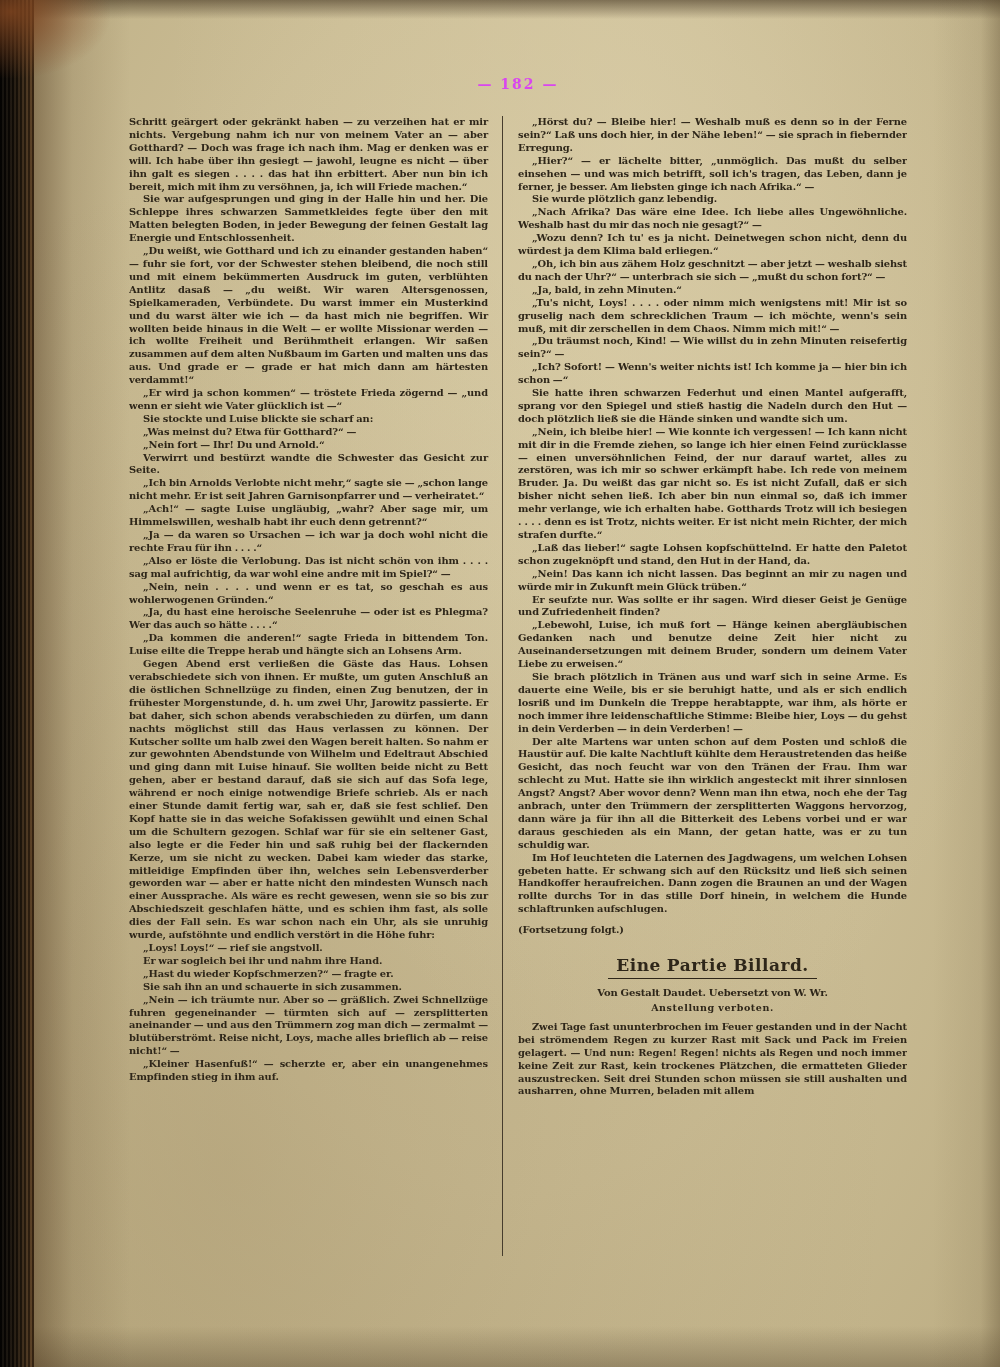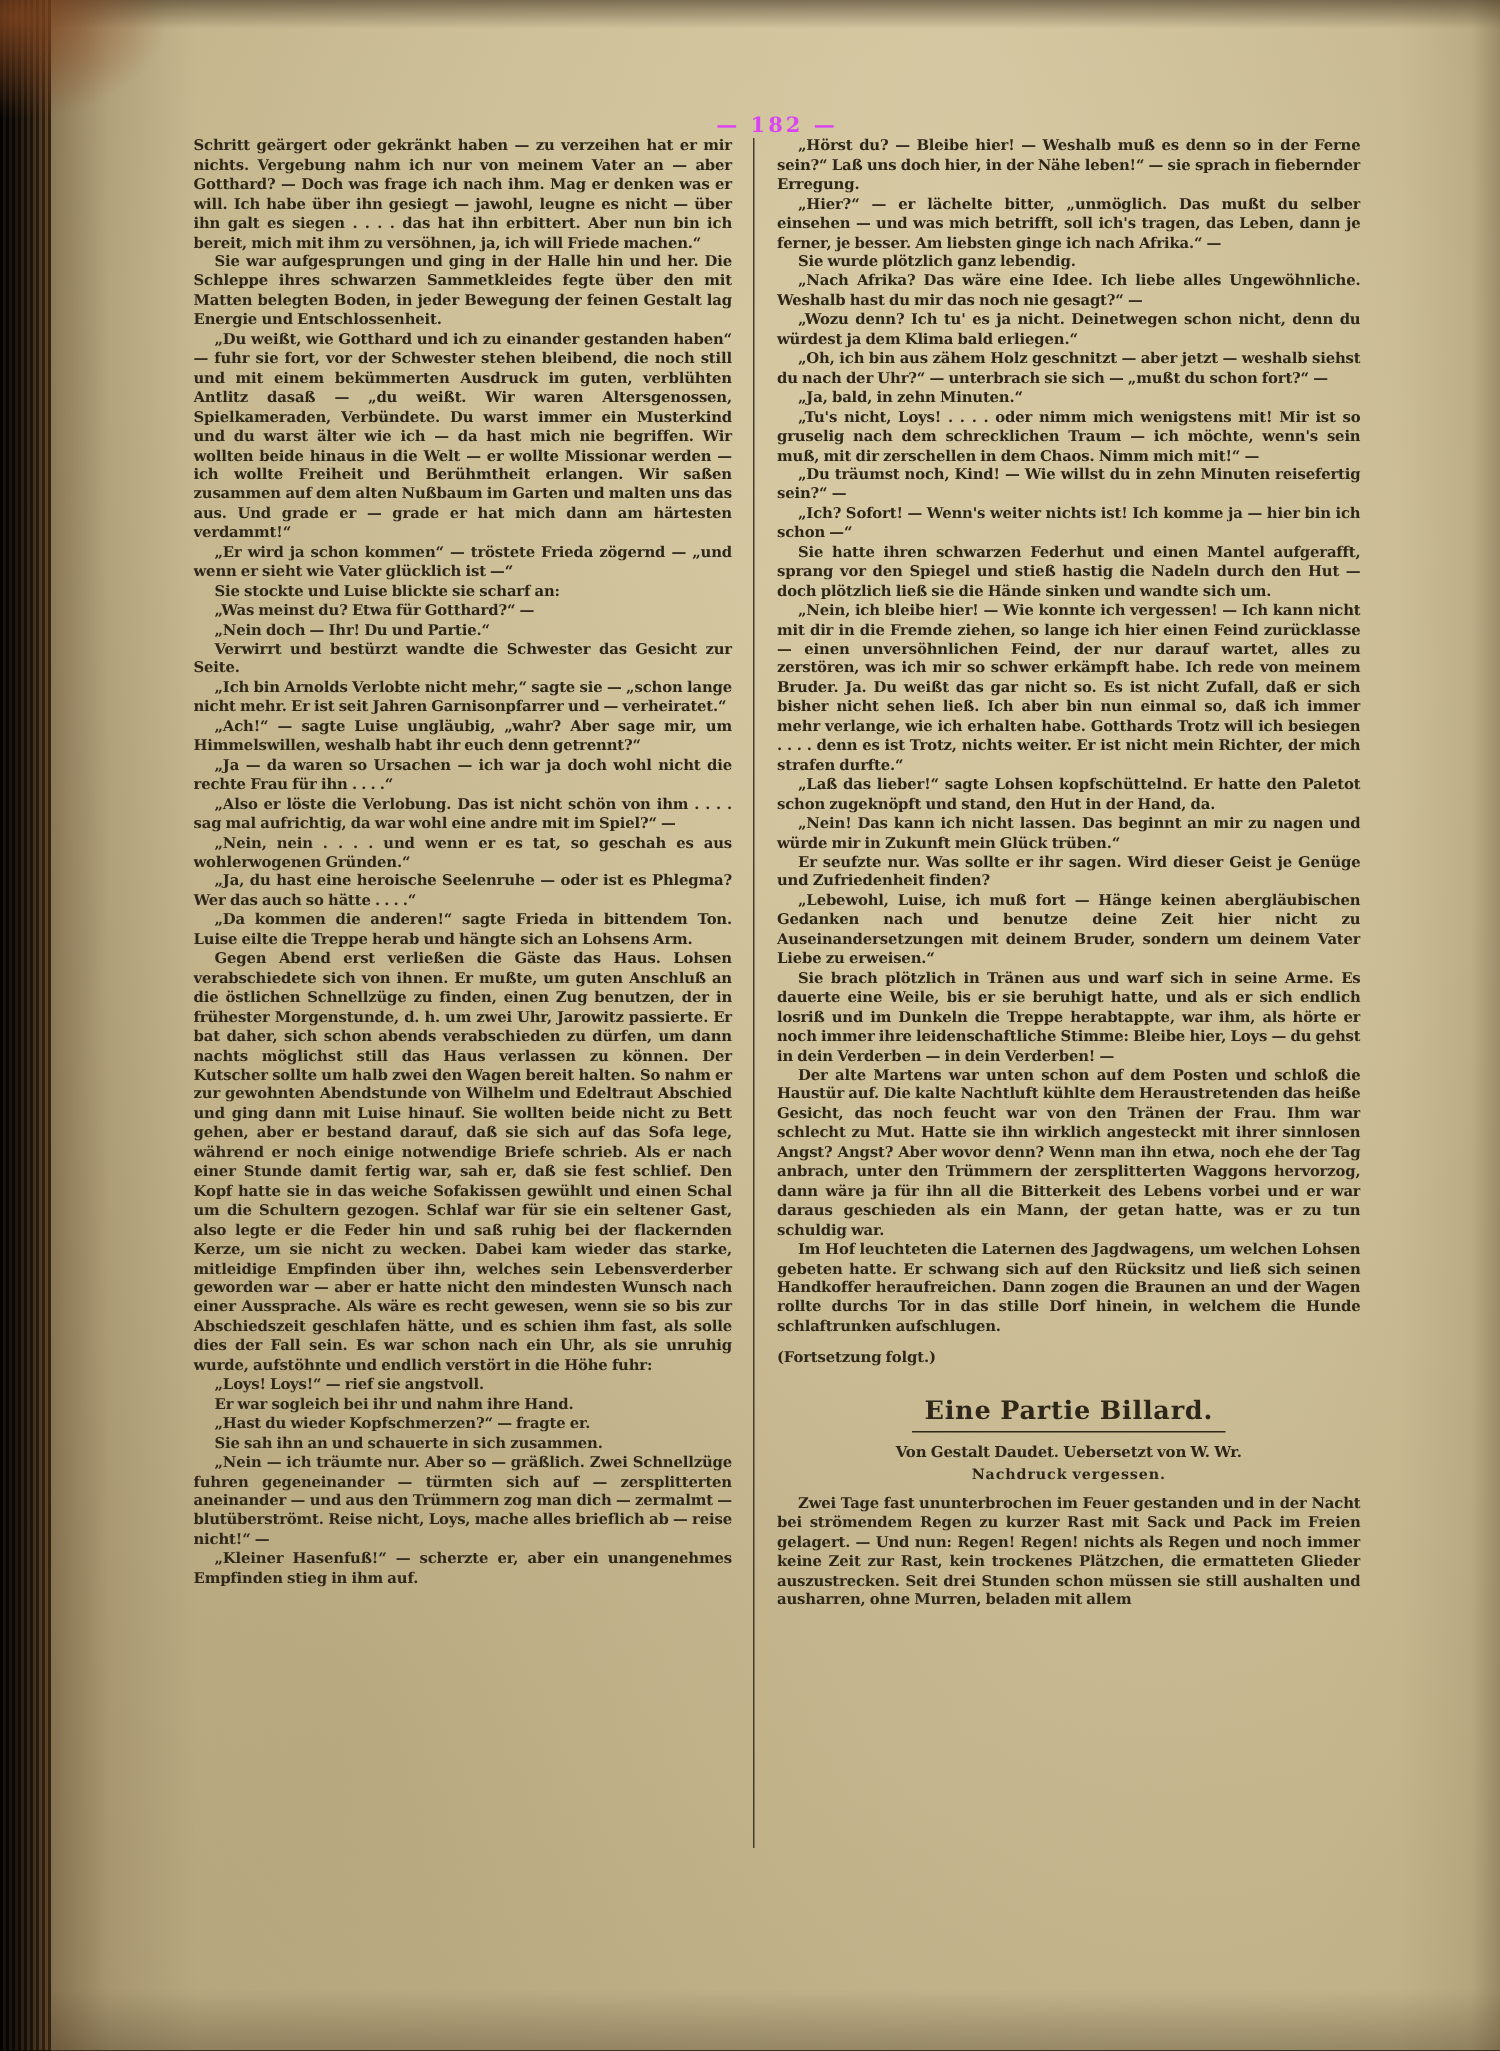--- a/index.html
+++ b/index.html
@@ -32,21 +32,21 @@
       linear-gradient(0deg, rgba(55,40,22,.30) 0%, rgba(55,40,22,0) 3%),
       radial-gradient(ellipse at 62% 10%, rgba(226,214,178,.45), rgba(226,214,178,0) 55%),
       radial-gradient(ellipse at 20% 85%, rgba(150,130,90,.30), rgba(150,130,90,0) 60%),
       radial-gradient(ellipse at 50% 42%, #d2c59e 0%, #cabc94 55%, #bdae84 100%);
   }
   .page-number {
     position:absolute; left:129px; top:76px; width:778px;
     text-align:center; font-size:14px; font-weight:bold; color:#d946ef; letter-spacing:2px;
   }
   .columns {
-    position:absolute; left:129px; top:92px; width:778px; height:1144px;
+    position:absolute; left:129px; top:116px; width:778px; height:1144px;
     display:flex; overflow:hidden;
   }
   .col {
     font-size:9.9px; line-height:12.9px; font-weight:bold;
     text-align:justify; letter-spacing:-0.1px; word-spacing:-0.5px;
     color:#2e2619;
   }
   .col-left  { width:373px; padding-right:14px; }
   .col-divider { width:1px; background:#463c2d; height:1140px; flex:none; }
   .col-right { width:404px; padding-left:15px; }
@@ -72,21 +72,21 @@
   <div class="page-number">— 182 —</div>
 
   <div class="columns">
     <div class="col col-left">
         <p class="para">Schritt geärgert oder gekränkt haben — zu verzeihen hat er mir nichts. Vergebung nahm ich nur von meinem Vater an — aber Gotthard? — Doch was frage ich nach ihm. Mag er denken was er will. Ich habe über ihn gesiegt — jawohl, leugne es nicht — über ihn galt es siegen . . . . das hat ihn erbittert. Aber nun bin ich bereit, mich mit ihm zu versöhnen, ja, ich will Friede machen.“</p>
         <p class="para">Sie war aufgesprungen und ging in der Halle hin und her. Die Schleppe ihres schwarzen Sammetkleides fegte über den mit Matten belegten Boden, in jeder Bewegung der feinen Gestalt lag Energie und Entschlossenheit.</p>
         <p class="para">„Du weißt, wie Gotthard und ich zu einander gestanden haben“ — fuhr sie fort, vor der Schwester stehen bleibend, die noch still und mit einem bekümmerten Ausdruck im guten, verblühten Antlitz dasaß — „du weißt. Wir waren Altersgenossen, Spielkameraden, Verbündete. Du warst immer ein Musterkind und du warst älter wie ich — da hast mich nie begriffen. Wir wollten beide hinaus in die Welt — er wollte Missionar werden — ich wollte Freiheit und Berühmtheit erlangen. Wir saßen zusammen auf dem alten Nußbaum im Garten und malten uns das aus. Und grade er — grade er hat mich dann am härtesten verdammt!“</p>
         <p class="para">„Er wird ja schon kommen“ — tröstete Frieda zögernd — „und wenn er sieht wie Vater glücklich ist —“</p>
         <p class="para">Sie stockte und Luise blickte sie scharf an:</p>
         <p class="para">„Was meinst du? Etwa für Gotthard?“ —</p>
-        <p class="para">„Nein doch — Ihr! Du und Partie.“</p>
+        <p class="para">„Nein fort — Ihr! Du und Arnold.“</p>
         <p class="para">Verwirrt und bestürzt wandte die Schwester das Gesicht zur Seite.</p>
         <p class="para">„Ich bin Arnolds Verlobte nicht mehr,“ sagte sie — „schon lange nicht mehr. Er ist seit Jahren Garnisonpfarrer und — verheiratet.“</p>
         <p class="para">„Ach!“ — sagte Luise ungläubig, „wahr? Aber sage mir, um Himmelswillen, weshalb habt ihr euch denn getrennt?“</p>
         <p class="para">„Ja — da waren so Ursachen — ich war ja doch wohl nicht die rechte Frau für ihn . . . .“</p>
         <p class="para">„Also er löste die Verlobung. Das ist nicht schön von ihm . . . . sag mal aufrichtig, da war wohl eine andre mit im Spiel?“ —</p>
         <p class="para">„Nein, nein . . . . und wenn er es tat, so geschah es aus wohlerwogenen Gründen.“</p>
         <p class="para">„Ja, du hast eine heroische Seelenruhe — oder ist es Phlegma? Wer das auch so hätte . . . .“</p>
         <p class="para">„Da kommen die anderen!“ sagte Frieda in bittendem Ton. Luise eilte die Treppe herab und hängte sich an Lohsens Arm.</p>
         <p class="para">Gegen Abend erst verließen die Gäste das Haus. Lohsen verabschiedete sich von ihnen. Er mußte, um guten Anschluß an die östlichen Schnellzüge zu finden, einen Zug benutzen, der in frühester Morgenstunde, d. h. um zwei Uhr, Jarowitz passierte. Er bat daher, sich schon abends verabschieden zu dürfen, um dann nachts möglichst still das Haus verlassen zu können. Der Kutscher sollte um halb zwei den Wagen bereit halten. So nahm er zur gewohnten Abendstunde von Wilhelm und Edeltraut Abschied und ging dann mit Luise hinauf. Sie wollten beide nicht zu Bett gehen, aber er bestand darauf, daß sie sich auf das Sofa lege, während er noch einige notwendige Briefe schrieb. Als er nach einer Stunde damit fertig war, sah er, daß sie fest schlief. Den Kopf hatte sie in das weiche Sofakissen gewühlt und einen Schal um die Schultern gezogen. Schlaf war für sie ein seltener Gast, also legte er die Feder hin und saß ruhig bei der flackernden Kerze, um sie nicht zu wecken. Dabei kam wieder das starke, mitleidige Empfinden über ihn, welches sein Lebensverderber geworden war — aber er hatte nicht den mindesten Wunsch nach einer Aussprache. Als wäre es recht gewesen, wenn sie so bis zur Abschiedszeit geschlafen hätte, und es schien ihm fast, als solle dies der Fall sein. Es war schon nach ein Uhr, als sie unruhig wurde, aufstöhnte und endlich verstört in die Höhe fuhr:</p>
         <p class="para">„Loys! Loys!“ — rief sie angstvoll.</p>
@@ -117,19 +117,19 @@
           <p class="para">„Lebewohl, Luise, ich muß fort — Hänge keinen abergläubischen Gedanken nach und benutze deine Zeit hier nicht zu Auseinandersetzungen mit deinem Bruder, sondern um deinem Vater Liebe zu erweisen.“</p>
           <p class="para">Sie brach plötzlich in Tränen aus und warf sich in seine Arme. Es dauerte eine Weile, bis er sie beruhigt hatte, und als er sich endlich losriß und im Dunkeln die Treppe herabtappte, war ihm, als hörte er noch immer ihre leidenschaftliche Stimme: Bleibe hier, Loys — du gehst in dein Verderben — in dein Verderben! —</p>
           <p class="para">Der alte Martens war unten schon auf dem Posten und schloß die Haustür auf. Die kalte Nachtluft kühlte dem Heraustretenden das heiße Gesicht, das noch feucht war von den Tränen der Frau. Ihm war schlecht zu Mut. Hatte sie ihn wirklich angesteckt mit ihrer sinnlosen Angst? Angst? Aber wovor denn? Wenn man ihn etwa, noch ehe der Tag anbrach, unter den Trümmern der zersplitterten Waggons hervorzog, dann wäre ja für ihn all die Bitterkeit des Lebens vorbei und er war daraus geschieden als ein Mann, der getan hatte, was er zu tun schuldig war.</p>
           <p class="para">Im Hof leuchteten die Laternen des Jagdwagens, um welchen Lohsen gebeten hatte. Er schwang sich auf den Rücksitz und ließ sich seinen Handkoffer heraufreichen. Dann zogen die Braunen an und der Wagen rollte durchs Tor in das stille Dorf hinein, in welchem die Hunde schlaftrunken aufschlugen.</p>
         </div>
       <p class="continuation">(Fortsetzung folgt.)</p>
       <div class="story-title-wrap">
         <span class="story-title">Eine Partie Billard.</span>
       </div>
       <p class="byline">Von Gestalt Daudet. Uebersetzt von W. Wr.</p>
-      <p class="notice">Nachdruck vergessen.</p>
+      <p class="notice">Anstellung verboten.</p>
       <div>
           <p class="para">Zwei Tage fast ununterbrochen im Feuer gestanden und in der Nacht bei strömendem Regen zu kurzer Rast mit Sack und Pack im Freien gelagert. — Und nun: Regen! Regen! nichts als Regen und noch immer keine Zeit zur Rast, kein trockenes Plätzchen, die ermatteten Glieder auszustrecken. Seit drei Stunden schon müssen sie still aushalten und ausharren, ohne Murren, beladen mit allem</p>
         </div>
     </div>
   </div>
 </div>
 
 </body></html>

